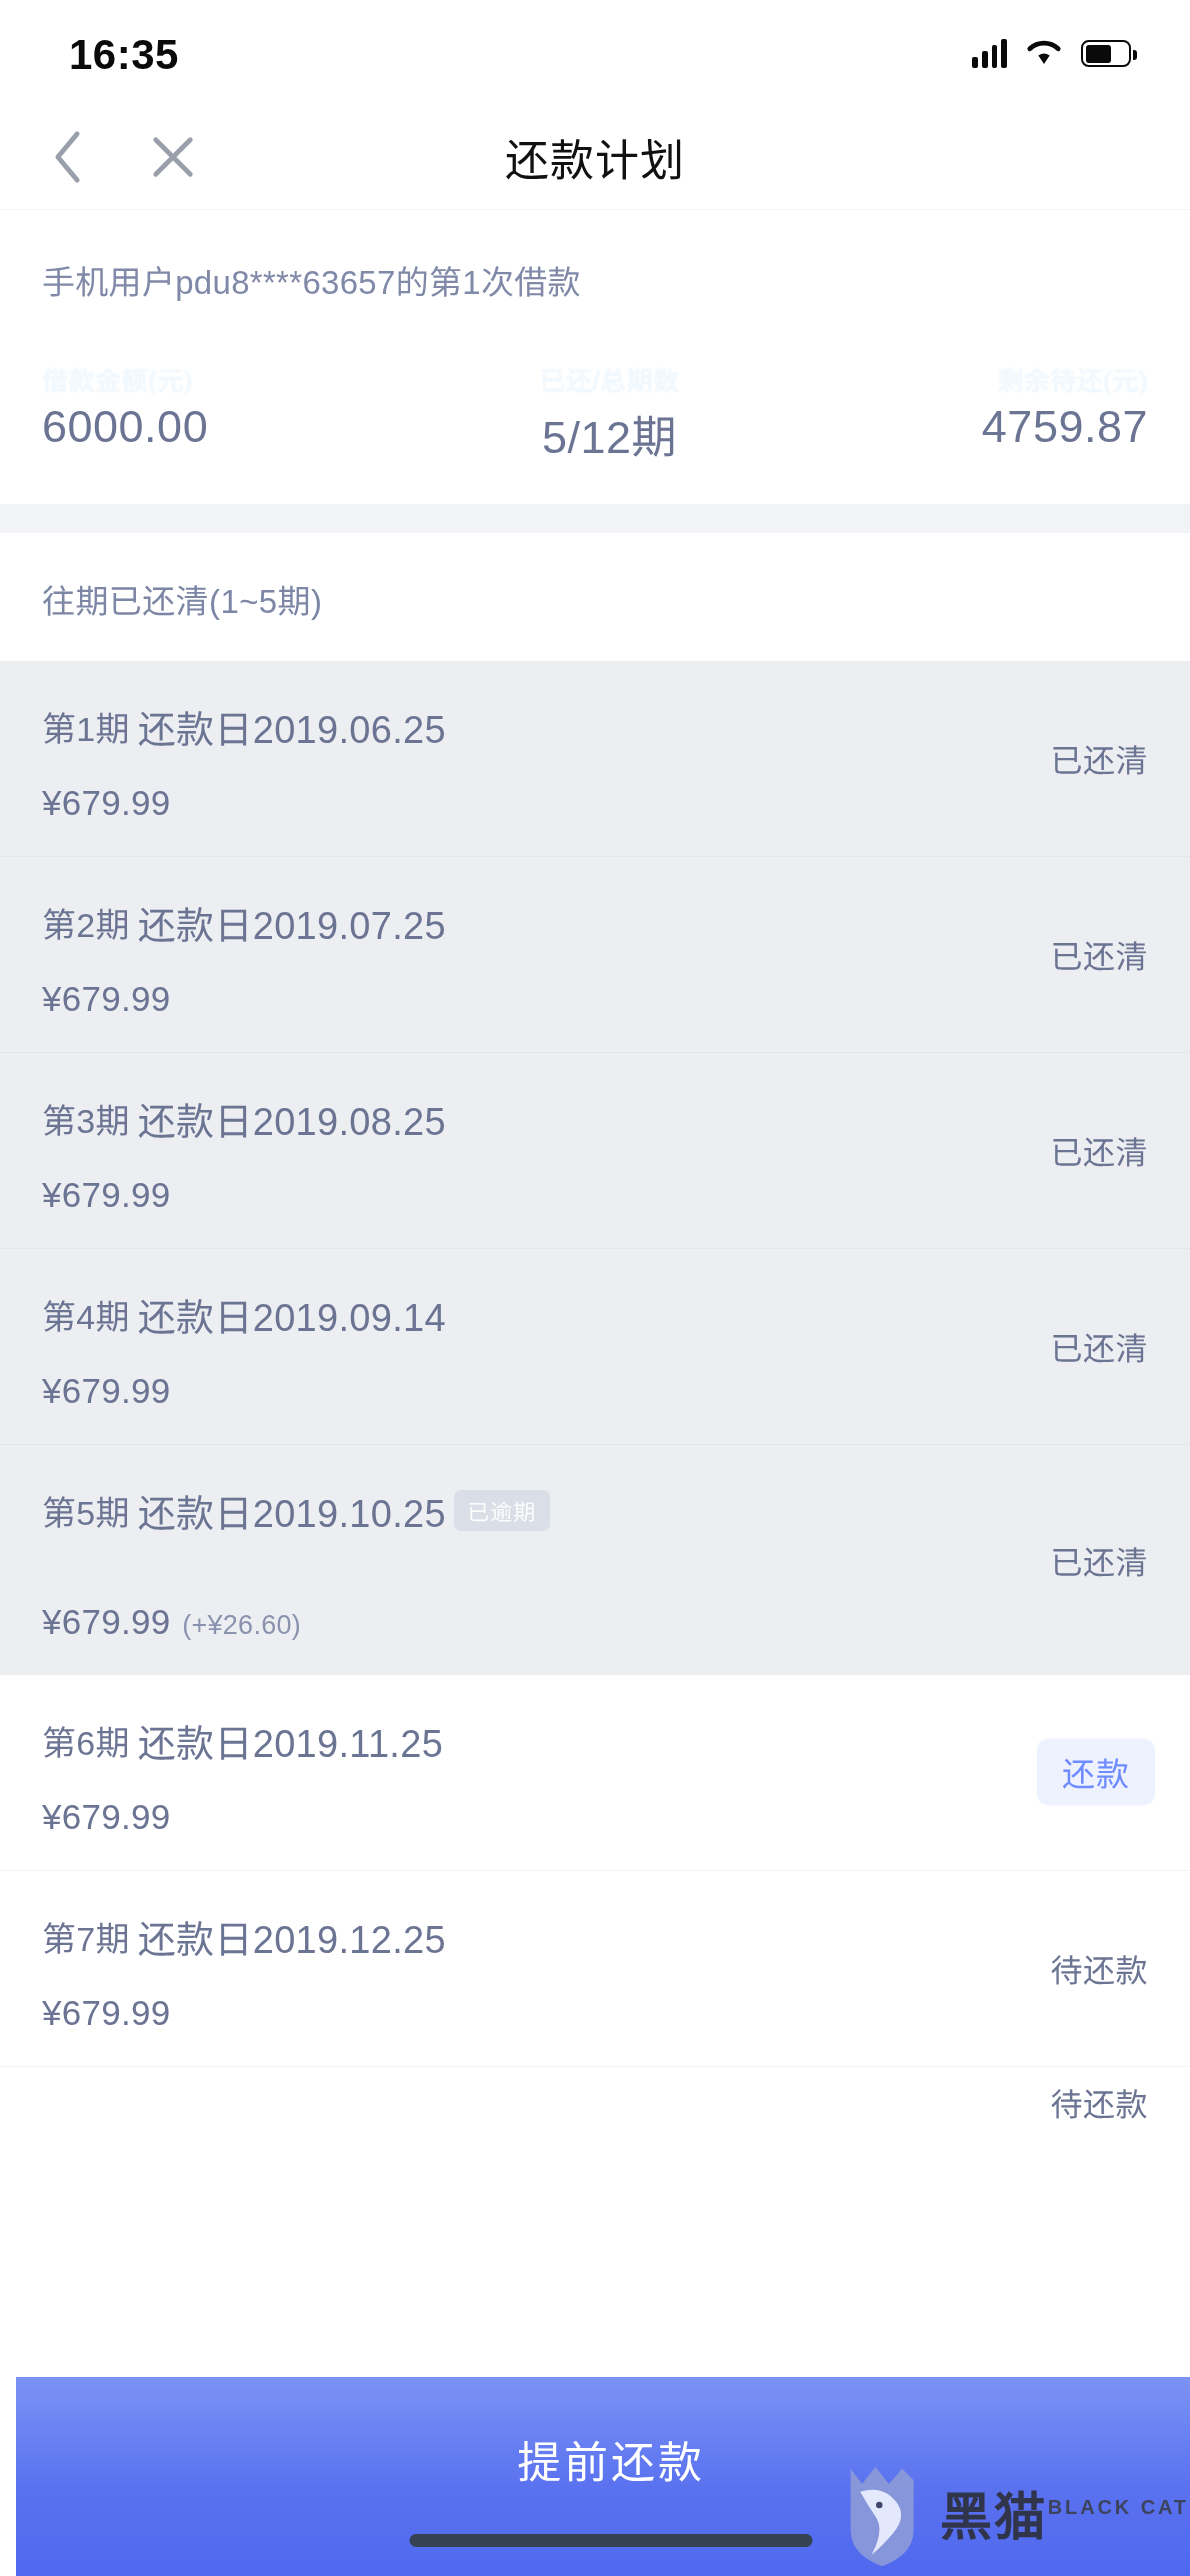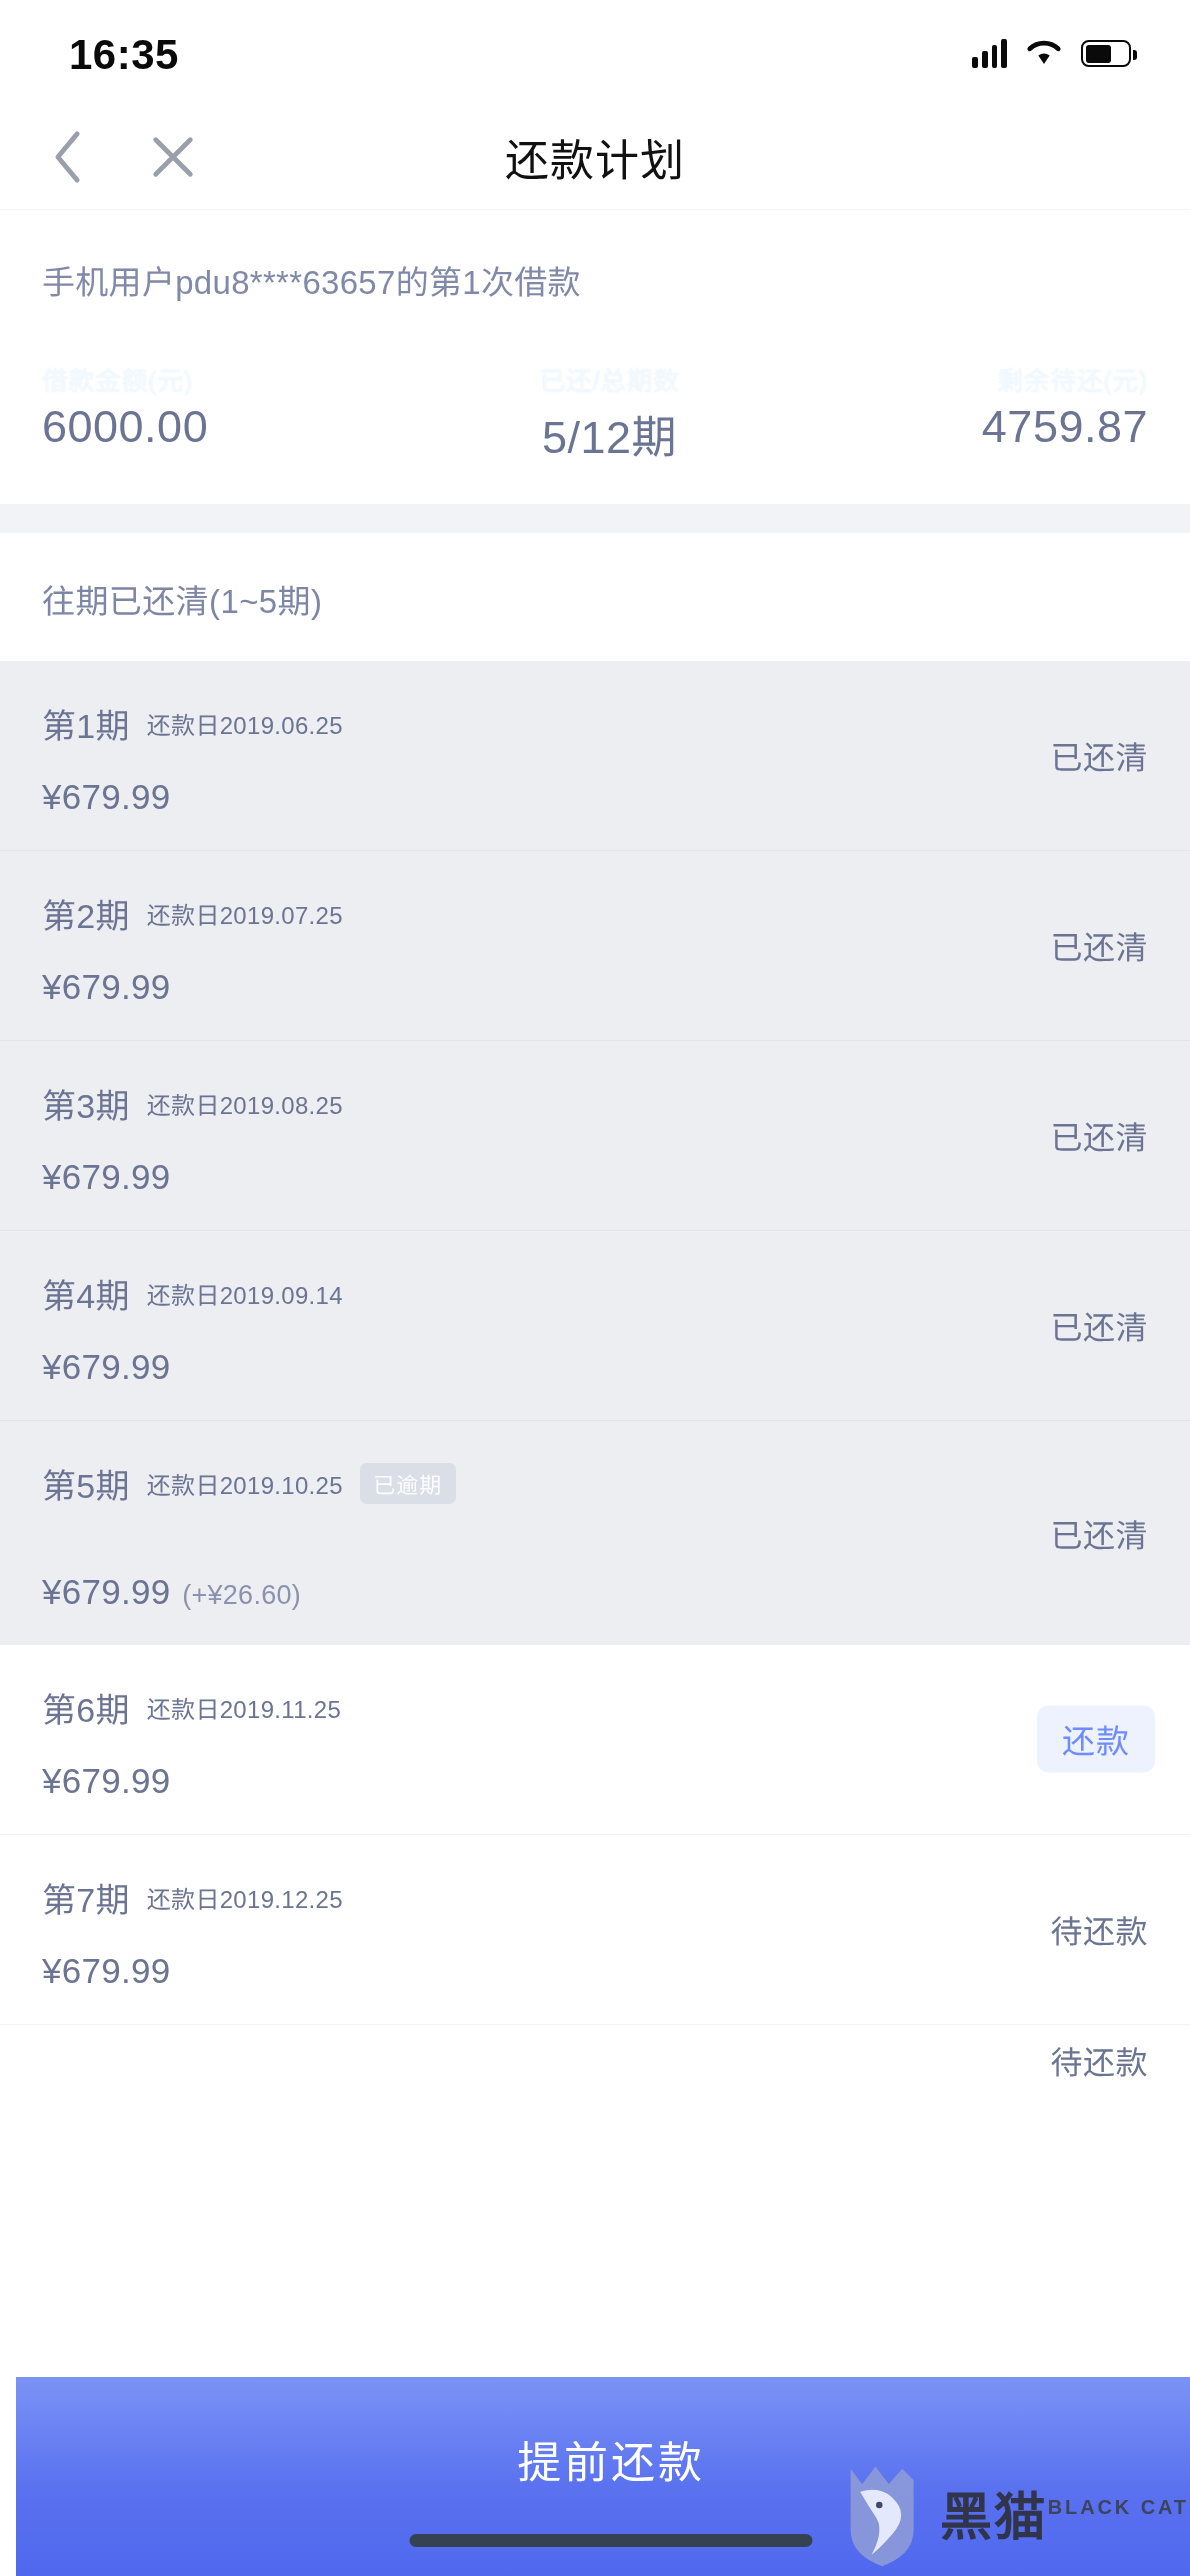--- a/index.html
+++ b/index.html
@@ -92,24 +92,24 @@
   }
 
   
   .list-paid{ background:#eceef1; }
   .list-due{ background:#ffffff; }
 
   .inst{
     position:relative;padding:38px 42px 33px 42px;
   }
   .inst .inst-top{
-    display:flex;align-items:center;gap:17px;margin-bottom:29px;
+    display:flex;align-items:center;gap:8px;margin-bottom:29px;
   }
   .inst-period{ font-size:34px;color:#6b7493;letter-spacing:0.3px;}
-  .inst-date{ font-size:24px;color:#6b7493;letter-spacing:0.3px;}
+  .inst-date{ font-size:38px;color:#6b7493;letter-spacing:0.3px;}
   .badge-overdue{
     font-size:22px;color:#ffffff;background:#d8dde6;
     padding:4.8px 13.4px;border-radius:6.7px;letter-spacing:1px;
     opacity:0.85;
   }
   .inst-amt{
     font-size:35px;color:#6b7493;letter-spacing:0.3px;
     display:flex;align-items:baseline;gap:11.5px;
   }
   .inst-extra{ font-size:27px;color:#8a92ae;margin-top:43px; }

